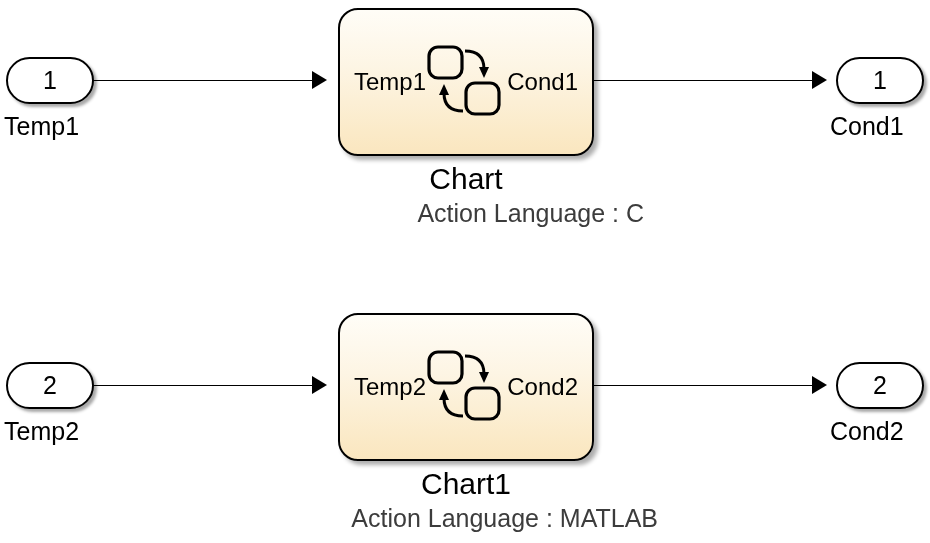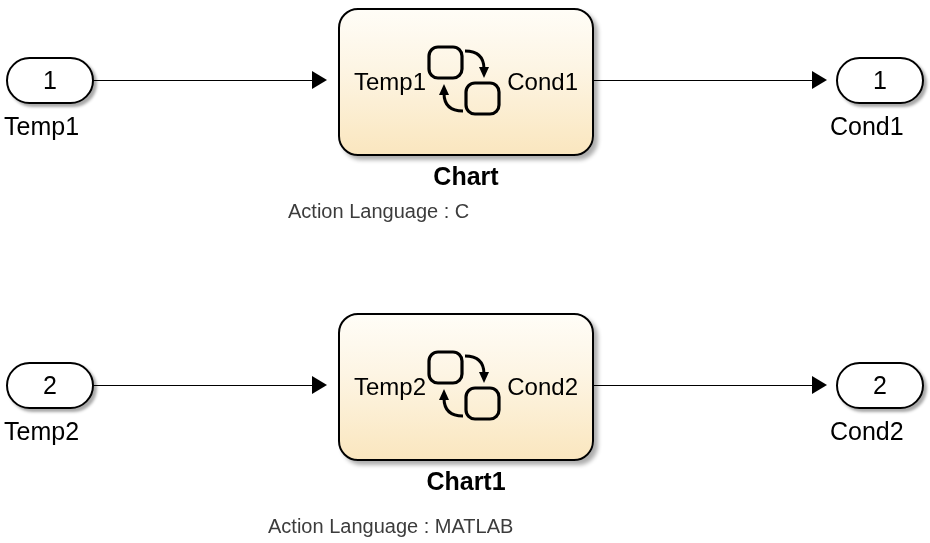--- a/index.html
+++ b/index.html
@@ -90,33 +90,32 @@
     left: 50%;
     top: 50%;
     transform: translate(-50%, -50%);
     width: 80px;
     height: 74px;
   }
 
   
   .chart-name {
     position: absolute;
-    font-size: 25px;
+    font-size: 30px;
     color: #000;
     white-space: nowrap;
     text-align: center;
     line-height: 1;
-    font-weight: bold;
   }
   .chart-sub {
     position: absolute;
-    font-size: 20px;
+    font-size: 25px;
     color: #3c3c3c;
     white-space: nowrap;
-    text-align: left;
+    text-align: right;
     line-height: 1;
   }
 </style>
 </head>
 <body>
 
 <div id="canvas">
 
   <div class="port" style="left:6px; top:57px;">
     <span class="port-num">1</span>
@@ -175,15 +174,15 @@
 
   <div class="wire" style="left:594px; top:385px; width:218px;"></div>
   <div class="arrow" style="left:812px; top:376px;"></div>
 
   <div class="port" style="left:836px; top:362px;">
     <span class="port-num">2</span>
   </div>
   <div class="port-label" style="left:830px; top:419px;">Cond2</div>
 
   <div class="chart-name" style="left:338px; top:469px; width:256px;text-align:center;">Chart1</div>
-  <div class="chart-sub" style="left:268px; top:506px; width:400px;margin-top:10px;">Action Language : MATLAB</div>
+  <div class="chart-sub" style="left:258px; top:506px; width:400px;">Action Language : MATLAB</div>
 
 </div>
 
 </body></html>

